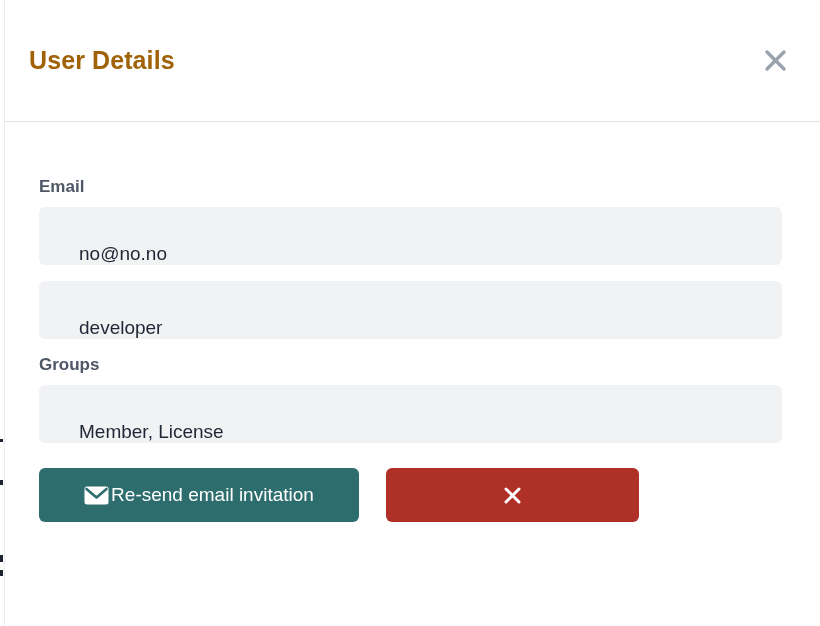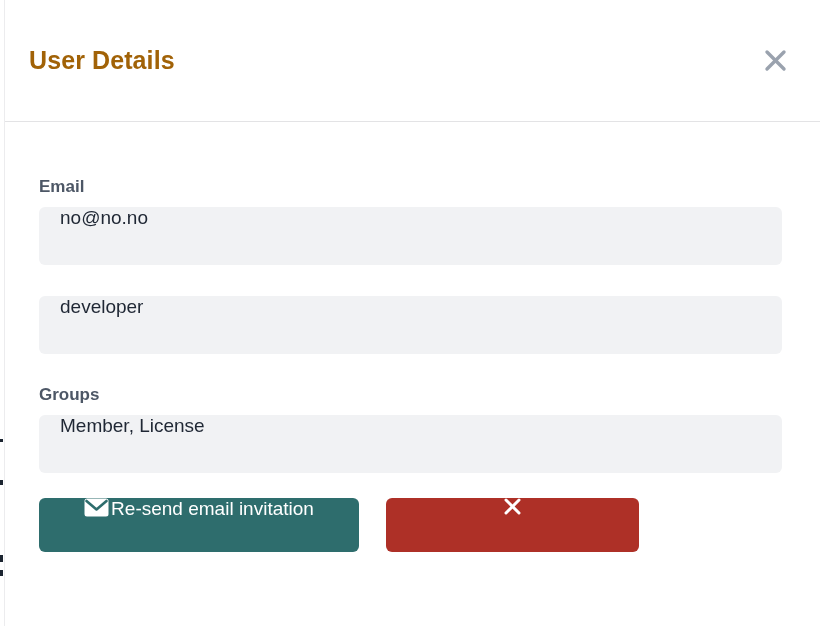--- a/index.html
+++ b/index.html
@@ -62,50 +62,50 @@
     display: flex;
     align-items: center;
     justify-content: center;
     padding: 0;
   }
   .close-btn svg { display: block; }
 
   .modal-body {
     padding: 55px 38px 0 34px;
   }
-  .field-group { margin-bottom: 31px; }
+  .field-group { margin-bottom: 16px; }
   .field-group.last { margin-bottom: 25px; }
   .field-label {
     font-size: 17px;
     font-weight: 700;
     color: #4d5766;
     margin-bottom: 10px;
   }
   .field-box {
     height: 58px;
     background: #f1f2f4;
     border-radius: 6px;
     display: flex;
-    align-items: flex-start;
-    padding: 0 21px;
+    align-items: flex-end;
+    padding: 0 40px;
     font-size: 19px;
     color: #1f2734;
   }
 
   .buttons-row {
     display: flex;
     gap: 27px;
     align-items: center;
   }
   .btn {
     height: 54px;
     border: none;
     border-radius: 6px;
     display: inline-flex;
-    align-items: flex-start;
+    align-items: center;
     justify-content: center;
     gap: 2px;
     color: #ffffff;
     font-size: 19px;
     font-family: "Liberation Sans", sans-serif;
     cursor: pointer;
     padding: 0 28px;
   }
   .btn-resend { background: #2e6d6d; min-width: 320px; }
   .btn-revoke { background: #ae3027; min-width: 253px; }

